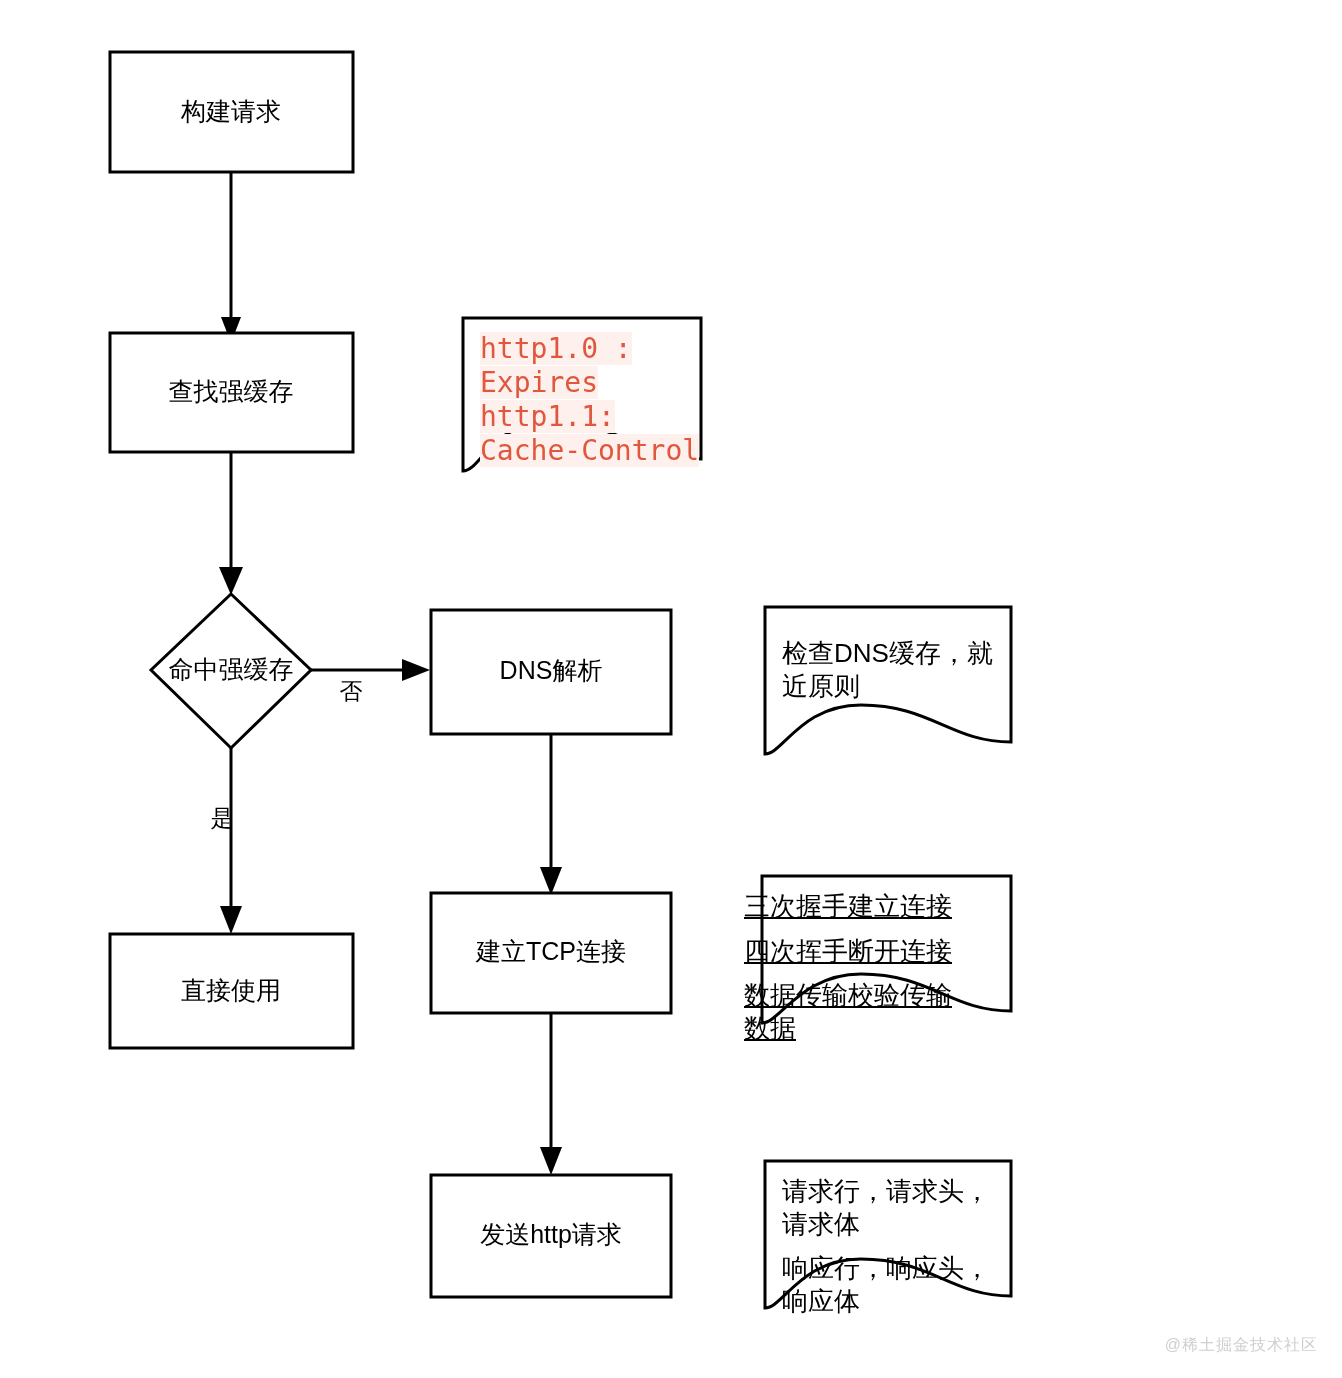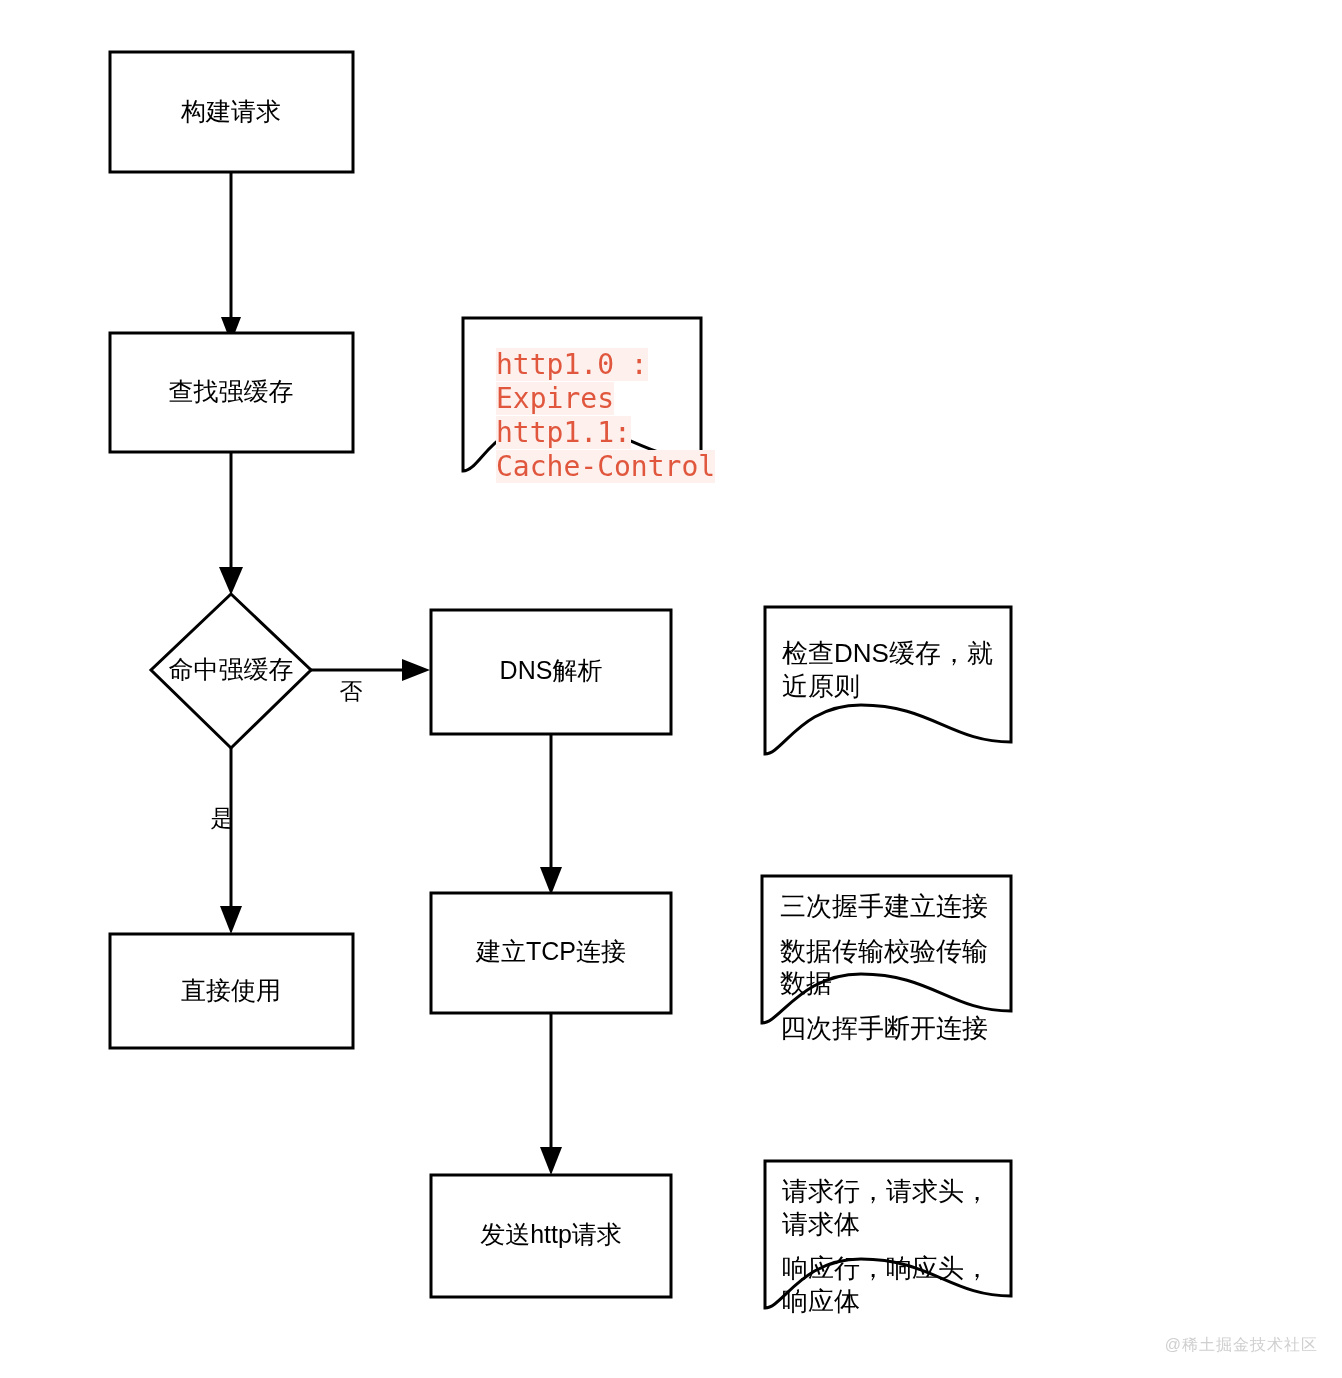--- a/index.html
+++ b/index.html
@@ -65,21 +65,21 @@
     margin: 12px;
     padding: 0;
     font-family: "Liberation Sans", "DejaVu Sans", sans-serif;
     font-size: 26px;
     color: #000000;
     line-height: 1.25;
     white-space: pre-wrap;
     word-break: break-word;
   }
   .note-code-wrap {
-    margin: 16px;
+    margin: 0;
     padding: 16px;
     font-family: "DejaVu Sans Mono", "Liberation Mono", monospace;
     font-size: 28px;
     color: #e0573e;
     line-height: 1.22;
     white-space: pre;
   }
   .note-code-wrap span.hl {
     background: #fdf0ed;
   }
@@ -190,24 +190,24 @@
   </svg>
 
   <div class="note-html-box" style="left:464px; top:316px; width:250px;">
     <div class="note-code-wrap"><span class="hl">http1.0 :</span><br><span class="hl">Expires</span><br><span class="hl">http1.1:</span><br><span class="hl">Cache-Control</span></div>
   </div>
 
   <div class="note-html-box" style="left:770px; top:625px; width:236px;">
     <p class="note-text-wrap">检查DNS缓存，就近原则</p>
   </div>
 
-  <div class="note-html-box" style="left:768px; top:878px; width:240px;">
+  <div class="note-html-box" style="left:732px; top:878px; width:240px;text-decoration:underline;">
     <p class="note-text-wrap">三次握手建立连接</p>
+    <p class="note-text-wrap">四次挥手断开连接</p>
     <p class="note-text-wrap">数据传输校验传输数据</p>
-    <p class="note-text-wrap">四次挥手断开连接</p>
   </div>
 
   <div class="note-html-box" style="left:770px; top:1163px; width:238px;">
     <p class="note-text-wrap">请求行，请求头，请求体</p>
     <p class="note-text-wrap">响应行，响应头，响应体</p>
   </div>
 
   <div class="watermark">@稀土掘金技术社区</div>
 
 </div>

